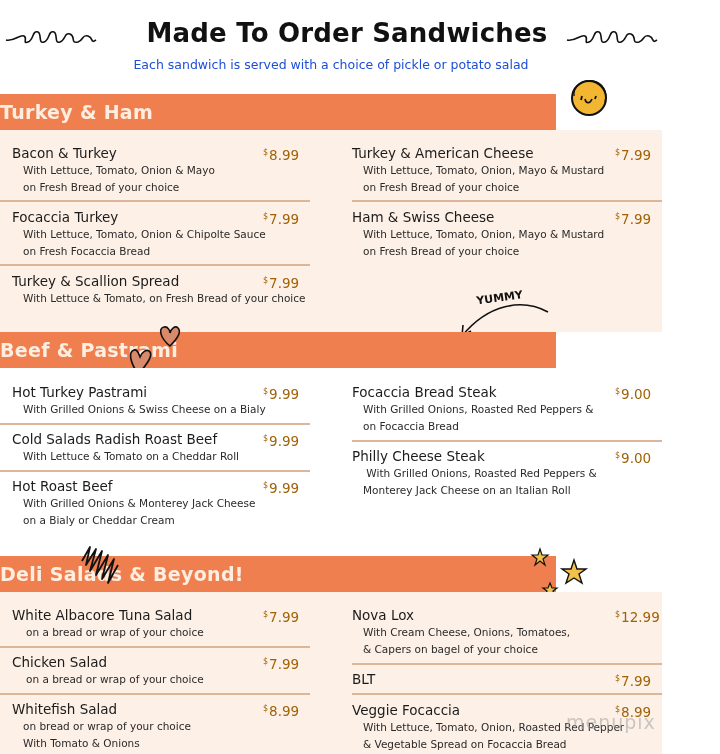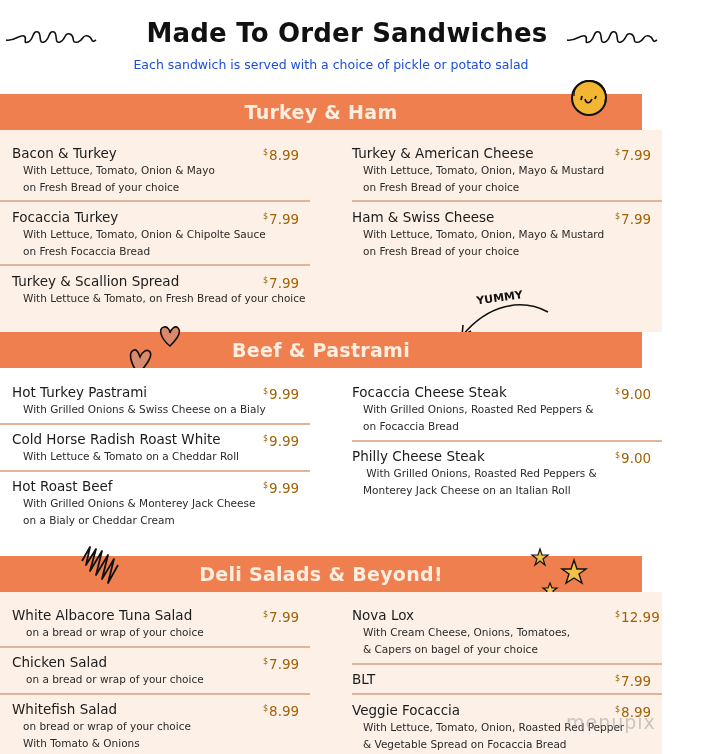--- a/index.html
+++ b/index.html
@@ -4,22 +4,22 @@
 <style>
   * { box-sizing: border-box; margin: 0; padding: 0; }
   html, body { width: 720px; height: 754px; background: #ffffff; overflow: hidden; }
   body { position: relative; font-family: "DejaVu Sans", sans-serif; color: #1c1c1c; }
 
   .title-wrap { position: absolute; top: 18px; left: 0; width: 662px; text-align: center; }
   .title { font-family: "DejaVu Sans", sans-serif; font-weight: bold; font-size: 26px; letter-spacing: 0.2px; color: #111; margin-left: 32px; }
   .subtitle { position: absolute; top: 57px; left: 0; width: 662px; text-align: center; font-size: 12.5px; color: #1d4ed8; }
   .squiggle { position: absolute; top: 26px; }
 
-  .band { position: absolute; left: 0; width: 642px; height: 36px; background: #f07f50;
-          display: flex; align-items: center; justify-content: center; }
+  .band { position: absolute; left: 0; width: 556px; height: 36px; background: #f07f50;
+          display: flex; align-items: center; }
   .band span { font-family: "DejaVu Sans", sans-serif; font-weight: bold; font-size: 19px; color: #fdeee0; letter-spacing: 0.3px; }
 
   .section { position: absolute; left: 0; width: 662px; padding-left: 38px; }
   .peach { background: #fdf0e7; }
   .white { background: #ffffff; }
 
   .col { position: absolute; top: 0; }
   .col.left { left: 0; width: 312px; }
   .col.right { left: 340px; width: 322px; }
 
@@ -116,35 +116,35 @@
 </svg>
 <div class="section white" style="top:368px; height:183px;">
   <div class="col left">
     <div class="item" style="position:absolute; top:15px; width:312px;">
       <div class="name">Hot Turkey Pastrami</div>
       <div class="price"><sup>$</sup><span>9.99</span></div>
       <div class="desc">With Grilled Onions &amp; Swiss Cheese on a Bialy</div>
     </div>
     <div class="divider" style="top:55px;"></div>
     <div class="item" style="position:absolute; top:62px; width:312px;">
-      <div class="name">Cold Horse Radish Roast White</div>
+      <div class="name">Cold Salads Radish Roast Beef</div>
       <div class="price"><sup>$</sup><span>9.99</span></div>
       <div class="desc">With Lettuce &amp; Tomato on a Cheddar Roll</div>
     </div>
     <div class="divider" style="top:102px;"></div>
     <div class="item" style="position:absolute; top:109px; width:312px;">
       <div class="name">Hot Roast Beef</div>
       <div class="price"><sup>$</sup><span>9.99</span></div>
       <div class="desc">With Grilled Onions &amp; Monterey Jack Cheese</div>
       <div class="desc">on a Bialy or Cheddar Cream</div>
     </div>
   </div>
   <div class="col right">
     <div class="item" style="position:absolute; top:15px; width:322px;">
-      <div class="name">Focaccia Cheese Steak</div>
+      <div class="name">Focaccia Bread Steak</div>
       <div class="price"><sup>$</sup><span>9.00</span></div>
       <div class="desc">With Grilled Onions, Roasted Red Peppers &amp;</div>
       <div class="desc">on Focaccia Bread</div>
     </div>
     <div class="divider" style="top:72px;"></div>
     <div class="item" style="position:absolute; top:79px; width:322px;">
       <div class="name">Philly Cheese Steak</div>
       <div class="price"><sup>$</sup><span>9.00</span></div>
       <div class="desc" style="white-space:pre;"> With Grilled Onions, Roasted Red Peppers &amp;</div>
       <div class="desc">Monterey Jack Cheese on an Italian Roll</div>

